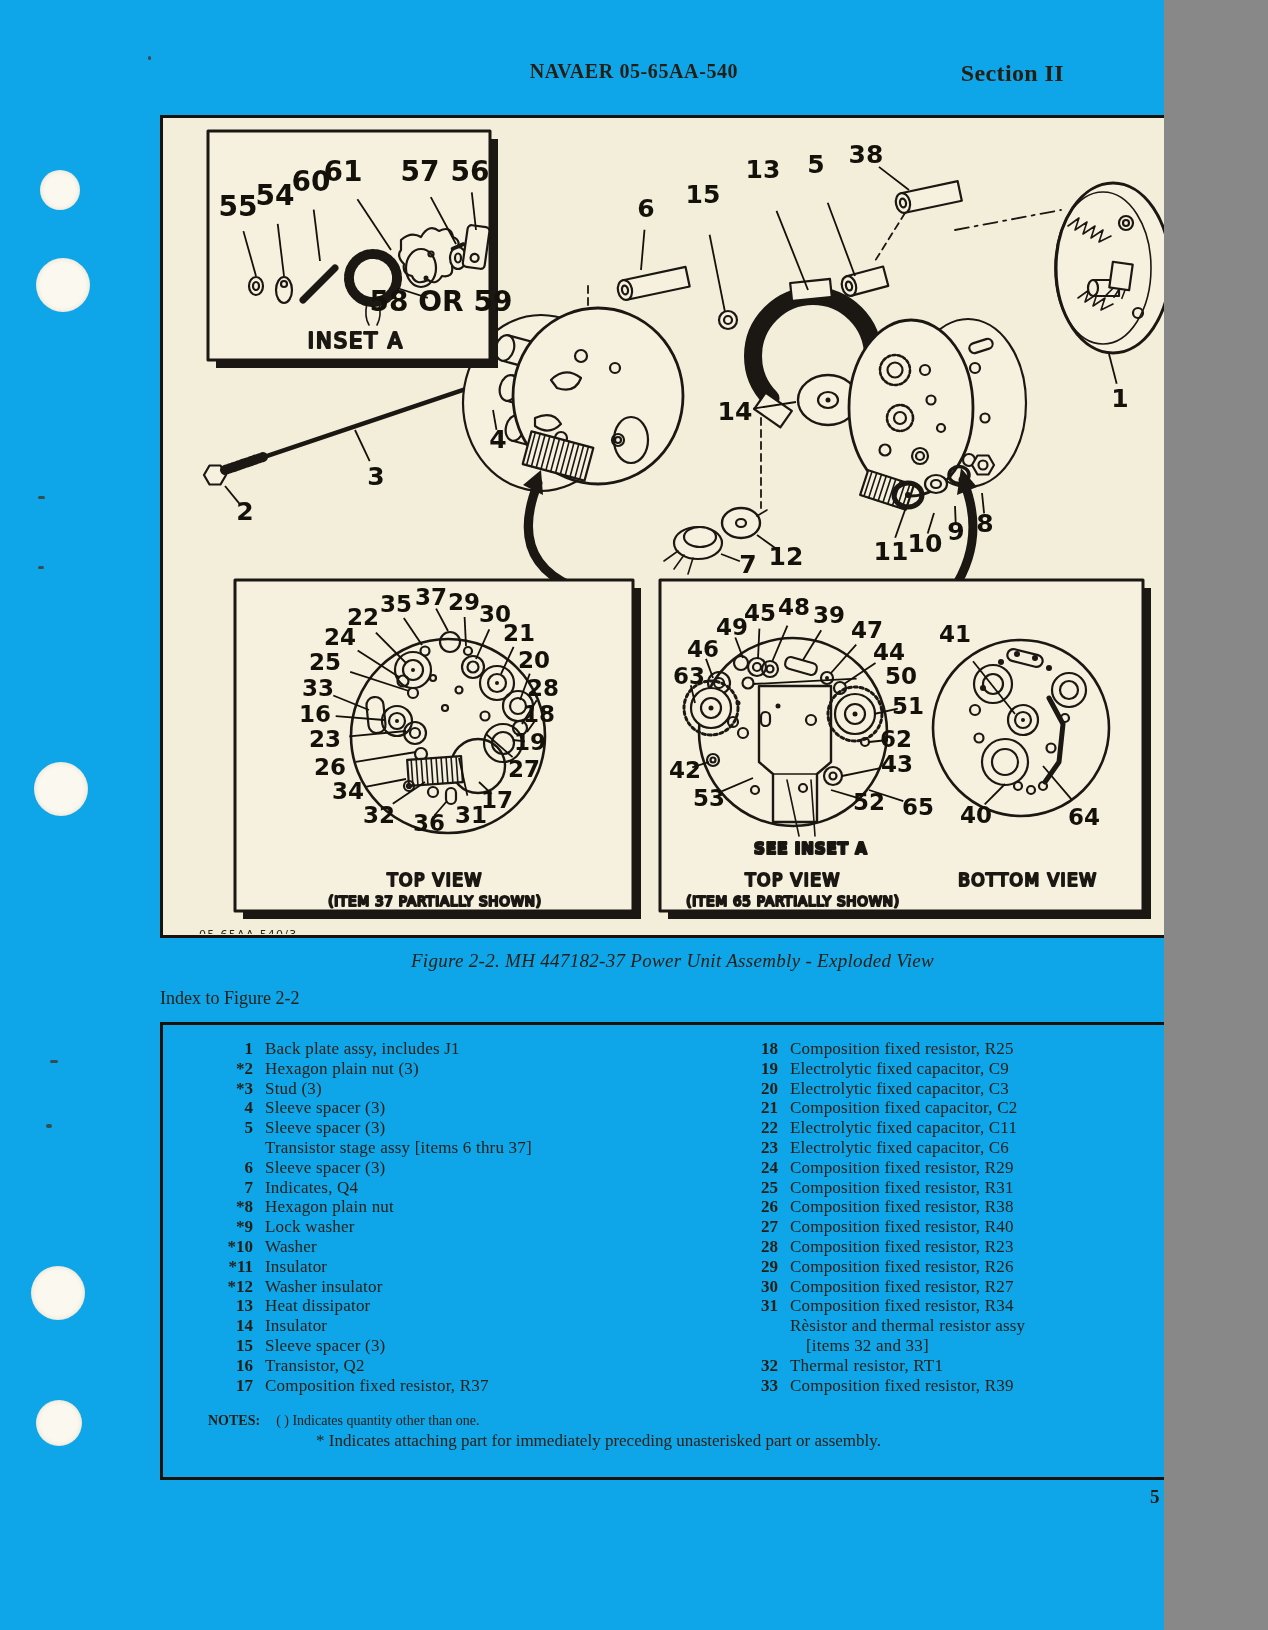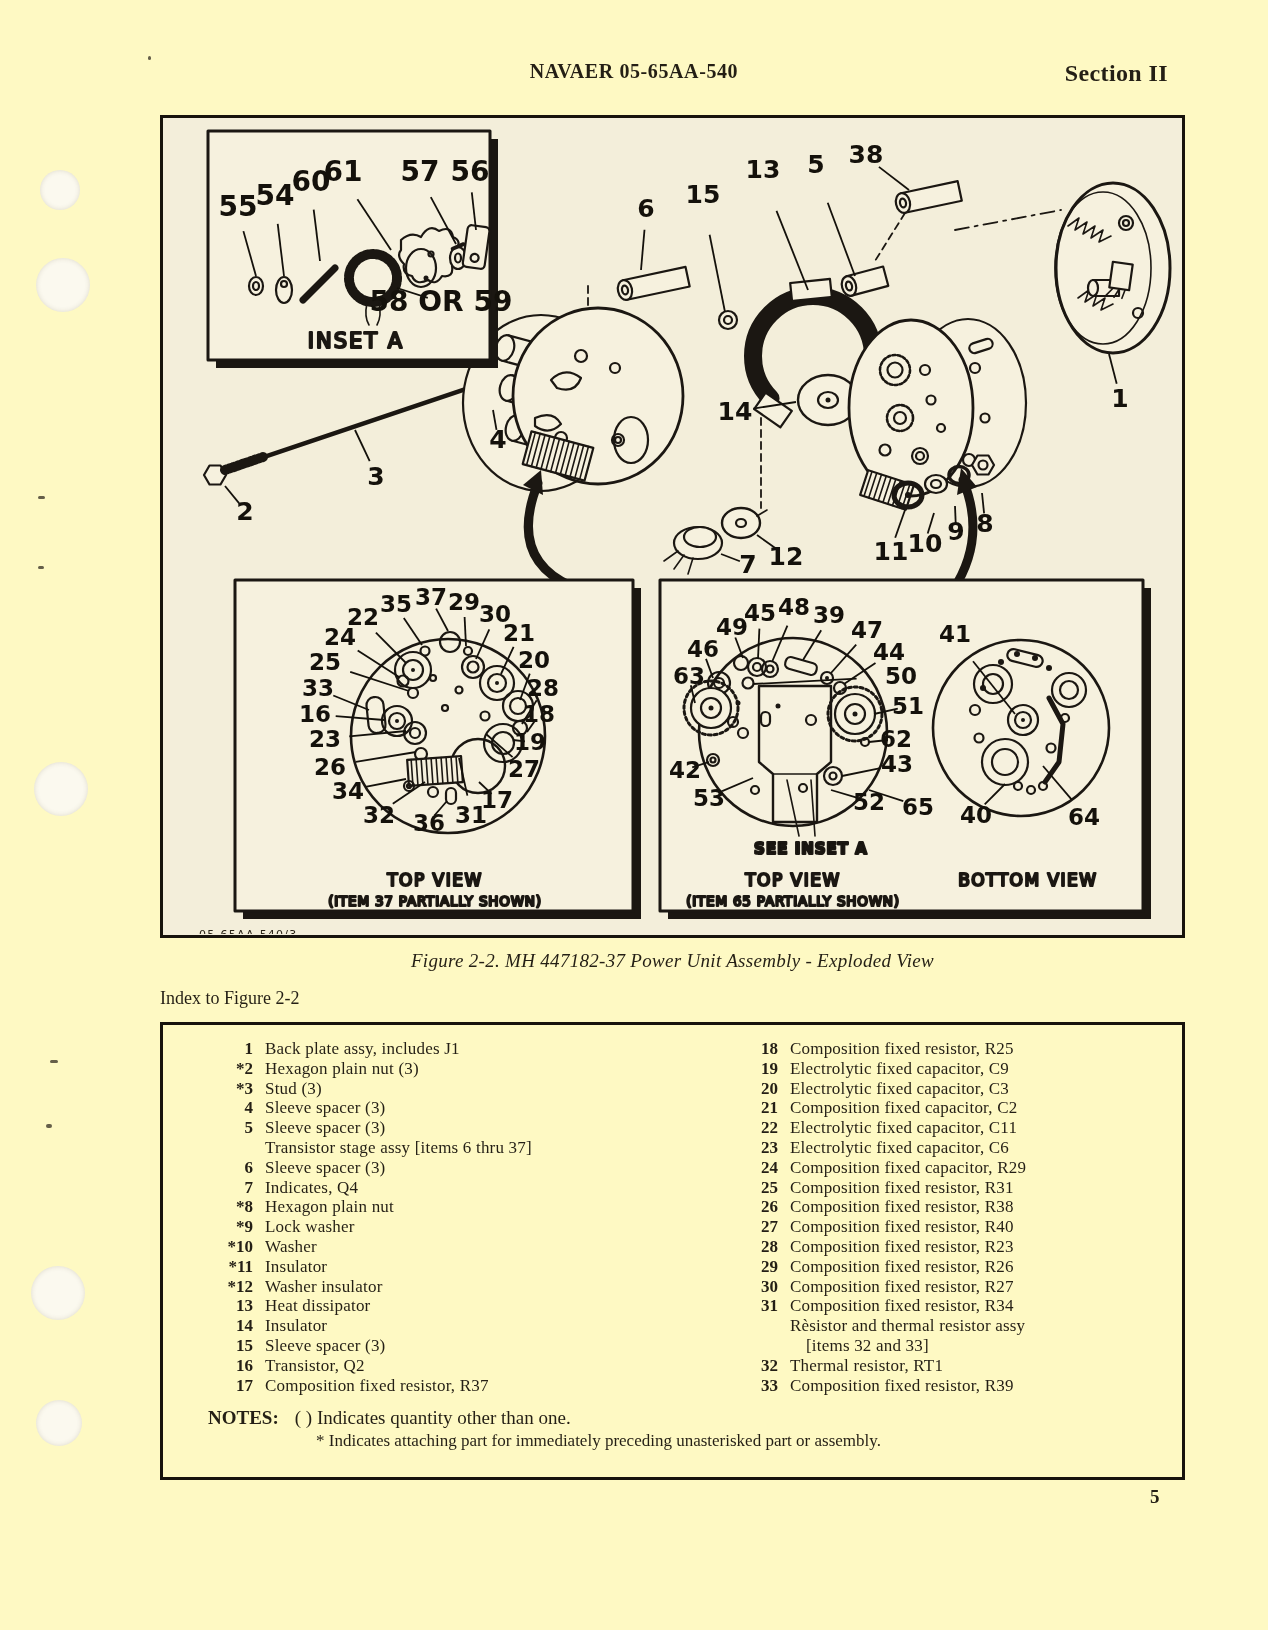--- a/index.html
+++ b/index.html
@@ -1,18 +1,18 @@
 <!DOCTYPE html>
 <html><head>
 <meta charset="utf-8">
 <style>
   html,body{margin:0;padding:0;background:#888;}
   .page{
-    position:relative;width:1268px;height:1630px;
-    background:#fef9c3;overflow:hidden;
+    position:relative;width:1164px;height:1630px;
+    background:#0ea5e9;overflow:hidden;
     font-family:"Liberation Serif",serif;color:#241f15;
   }
   
   .hole{position:absolute;border-radius:50%;background:#fbf9ef;box-shadow:inset 0 0 5px rgba(90,80,50,.18);}
   .speck{position:absolute;background:#3e382b;border-radius:2px;opacity:.8;}
   .greenmark{position:absolute;background:#2c7a4f;opacity:.65;}
   
   .hdr-center{position:absolute;top:60px;left:0;width:1268px;text-align:center;
     font-size:20px;font-weight:bold;letter-spacing:.6px;}
   .hdr-right{position:absolute;top:60px;right:100px;font-size:24px;font-weight:bold;letter-spacing:.4px;}
@@ -27,21 +27,21 @@
   
   .indexbox{position:absolute;left:160px;top:1022px;width:1025px;height:458px;
     border:3px solid #17130c;box-sizing:border-box;}
   .icols{display:flex;padding:14px 0 0 36px;}
   .icol{width:470px;}
   .icol.right{width:auto;margin-left:55px;}
   .irow{font-size:17px;line-height:19.8px;white-space:nowrap;}
   .inum{display:inline-block;width:54px;text-align:right;margin-right:12px;font-weight:bold;}
   .irow .itext{letter-spacing:.2px;}
   .irow.ind .itext{padding-left:16px;}
-  .notes{margin:12px 0 0 45px;font-size:19px;}
+  .notes{margin:18px 0 0 45px;font-size:14px;}
   .nlabel{font-weight:bold;margin-right:16px;}
   .note2{margin-left:153px;font-size:17px;line-height:24px;}
   .pgnum{position:absolute;left:1150px;top:1486px;font-size:19px;font-weight:bold;}
   
   .art{stroke:#1b1712;fill:none;stroke-width:2.2;stroke-linecap:round;stroke-linejoin:round;}
   .art .paper{fill:#f6f1de;}
   .art .ink{fill:#1b1712;stroke:none;}
   .art .dash{stroke-dasharray:7 5;stroke-width:1.8;}
   .art .dashdot{stroke-dasharray:14 6 3 6;stroke-width:1.8;}
   .art .thin{stroke-width:1.6;}
@@ -530,21 +530,21 @@
           <div class="irow"><span class="inum">16</span><span class="itext">Transistor, Q2</span></div>
           <div class="irow"><span class="inum">17</span><span class="itext">Composition fixed resistor, R37</span></div>
         </div>
       <div class="icol right">
           <div class="irow"><span class="inum">18</span><span class="itext">Composition fixed resistor, R25</span></div>
           <div class="irow"><span class="inum">19</span><span class="itext">Electrolytic fixed capacitor, C9</span></div>
           <div class="irow"><span class="inum">20</span><span class="itext">Electrolytic fixed capacitor, C3</span></div>
           <div class="irow"><span class="inum">21</span><span class="itext">Composition fixed capacitor, C2</span></div>
           <div class="irow"><span class="inum">22</span><span class="itext">Electrolytic fixed capacitor, C11</span></div>
           <div class="irow"><span class="inum">23</span><span class="itext">Electrolytic fixed capacitor, C6</span></div>
-          <div class="irow"><span class="inum">24</span><span class="itext">Composition fixed capacitor, R29</span></div>
+          <div class="irow"><span class="inum">24</span><span class="itext">Composition fixed resistor, R29</span></div>
           <div class="irow"><span class="inum">25</span><span class="itext">Composition fixed resistor, R31</span></div>
           <div class="irow"><span class="inum">26</span><span class="itext">Composition fixed resistor, R38</span></div>
           <div class="irow"><span class="inum">27</span><span class="itext">Composition fixed resistor, R40</span></div>
           <div class="irow"><span class="inum">28</span><span class="itext">Composition fixed resistor, R23</span></div>
           <div class="irow"><span class="inum">29</span><span class="itext">Composition fixed resistor, R26</span></div>
           <div class="irow"><span class="inum">30</span><span class="itext">Composition fixed resistor, R27</span></div>
           <div class="irow"><span class="inum">31</span><span class="itext">Composition fixed resistor, R34</span></div>
           <div class="irow"><span class="inum"></span><span class="itext">Rèsistor and thermal resistor assy</span></div>
           <div class="irow ind"><span class="inum"></span><span class="itext">[items 32 and 33]</span></div>
           <div class="irow"><span class="inum">32</span><span class="itext">Thermal resistor, RT1</span></div>

